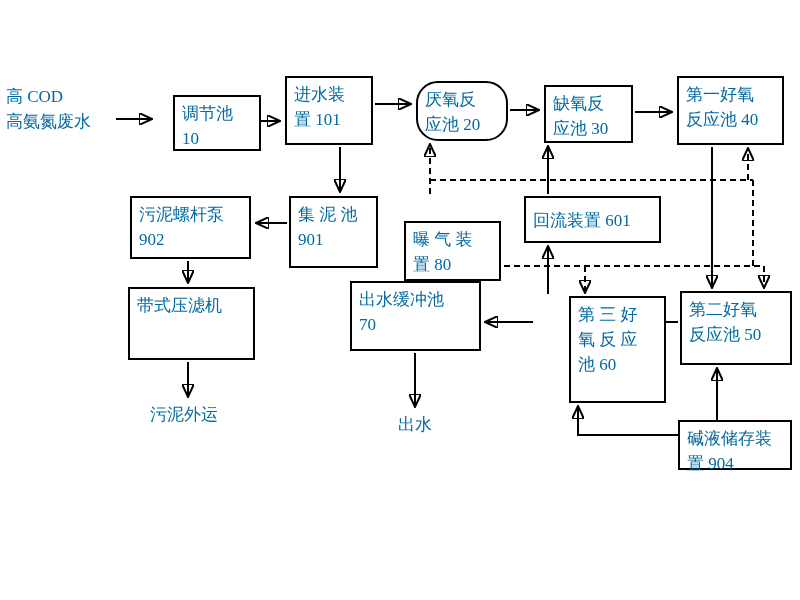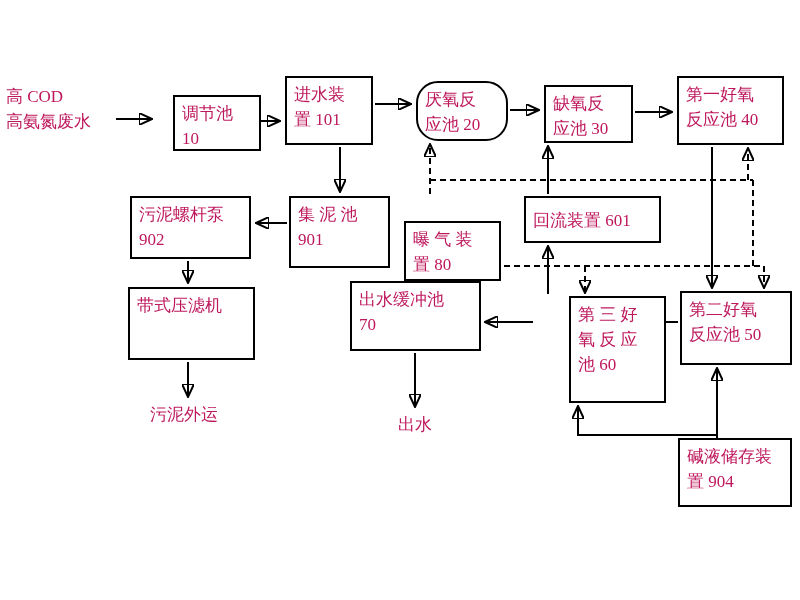--- a/index.html
+++ b/index.html
@@ -2,21 +2,21 @@
 <html><head>
 <meta charset="utf-8">
 <style>
   * { margin: 0; padding: 0; }
   html, body { background: #ffffff; }
   .stage {
     position: relative;
     width: 800px;
     height: 600px;
     background: #ffffff;
-    color: #be185d;
+    color: #0369a1;
     font-family: "Liberation Serif", "DejaVu Serif", serif;
     overflow: hidden;
   }
   .lines {
     position: absolute;
     left: 0; top: 0;
     width: 800px; height: 600px;
     pointer-events: none;
   }
   .box {
@@ -108,21 +108,21 @@
   <div class="box" style="left:677px; top:76px; width:107px; height:69px;">
     <div>第一好氧</div>
     <div>反应池 40</div>
   </div>
 
   <div class="box" style="left:130px; top:196px; width:121px; height:63px;">
     <div>污泥螺杆泵</div>
     <div>902</div>
   </div>
 
-  <div class="box" style="left:289px; top:196px; width:101px; height:72px;">
+  <div class="box" style="left:289px; top:196px; width:89px; height:72px;">
     <div>集 泥 池</div>
     <div>901</div>
   </div>
 
   <div class="box" style="left:404px; top:196px; width:97px; height:60px;margin-top:25px;">
     <div>曝 气 装</div>
     <div>置 80</div>
   </div>
 
   <div class="box" style="left:524px; top:196px; width:137px; height:47px; padding-top:10px;">
@@ -142,18 +142,18 @@
     <div>第 三 好</div>
     <div>氧 反 应</div>
     <div>池 60</div>
   </div>
 
   <div class="box" style="left:680px; top:291px; width:112px; height:74px;">
     <div>第二好氧</div>
     <div>反应池 50</div>
   </div>
 
-  <div class="box" style="left:678px; top:438px; width:114px; height:69px;">
+  <div class="box" style="left:678px; top:420px; width:114px; height:50px;">
     <div>碱液储存装</div>
     <div>置 904</div>
   </div>
 
 </div>
 
 </body></html>

